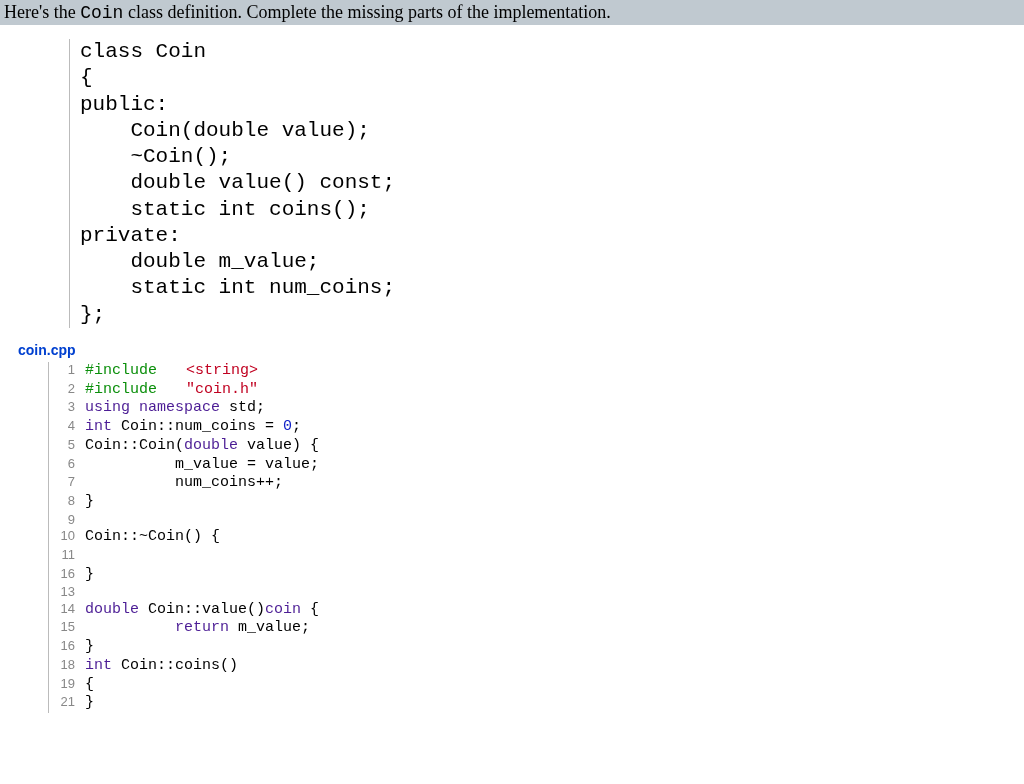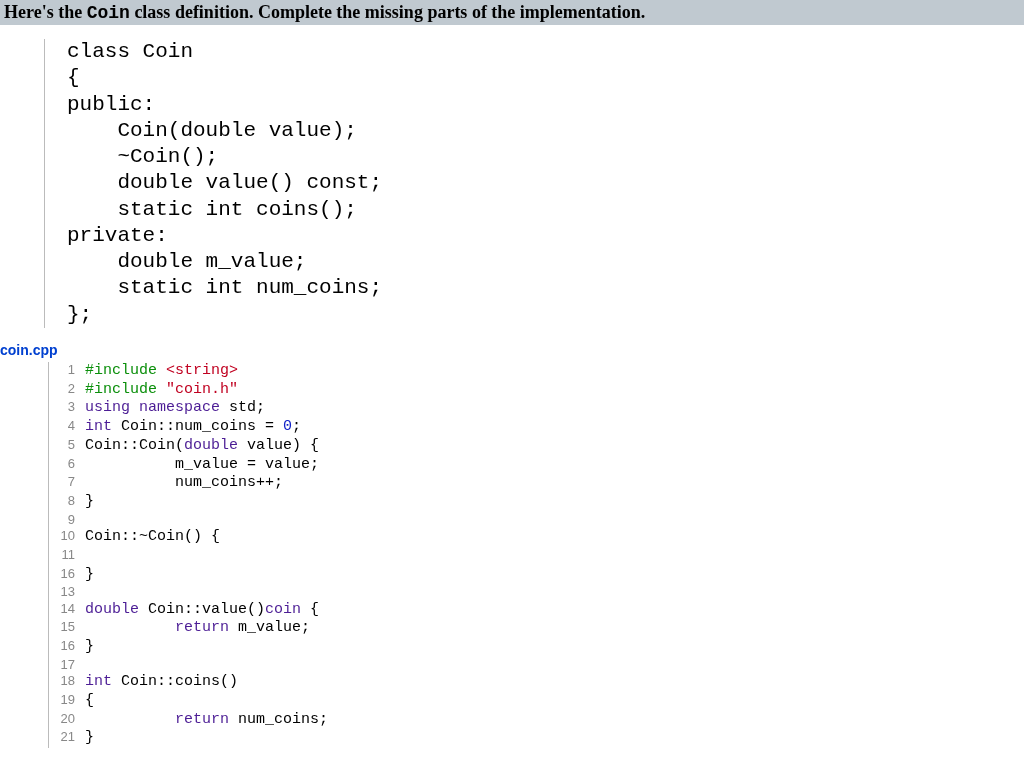--- a/index.html
+++ b/index.html
@@ -7,39 +7,39 @@
     padding: 0;
     font-family: "Times New Roman", Times, serif;
     font-size: 18px;
     background: #fff;
     color: #000;
   }
   .header-line {
     background: #c0c9d0;
     padding: 2px 4px;
     font-size: 18px;
-    font-weight: bold;
   }
   .mono {
     font-family: "Courier New", Courier, monospace;
   }
   .class-block {
     font-family: "Courier New", Courier, monospace;
     font-size: 21px;
     white-space: pre;
-    margin: 14px 0 14px 44px;
+    margin: 14px 0 14px 69px;
     border-left: 1px solid #bbb;
-    padding-left: 22px;
+    padding-left: 10px;
     line-height: 1.25;
   }
   .filename {
     color: #0040d0;
     font-family: Arial, Helvetica, sans-serif;
     font-size: 14px;
     font-weight: bold;
+    margin-left: 18px;
     margin-top: 8px;
     margin-bottom: 4px;
   }
   .code-container {
     margin-left: 48px;
     border-left: 1px solid #bbb;
     font-family: "Courier New", Courier, monospace;
     font-size: 15px;
   }
   .code-row {
@@ -54,21 +54,21 @@
     flex-shrink: 0;
     user-select: none;
     font-family: Arial, Helvetica, sans-serif;
     font-size: 13px;
   }
   .code {
     white-space: pre;
   }
   .kw-include { color: #0b8f0b; text-align: right; }
   .kw-blue { color: #4c1d95; }
-  .kw-red { color: #c00020; }
+  .kw-red { color: #c00020; margin-left: 20px; }
   .num { color: #1020c8; }
 </style>
 </head>
 <body>
 
 <div class="header-line">
   <span>Here's the </span><span class="mono">Coin</span><span> class definition. Complete the missing parts of the implementation.</span>
 </div>
 
 <div class="class-block">class Coin
@@ -144,32 +144,24 @@
     </div>
     <div class="code-row">
       <div class="ln">15</div>
       <div class="code"><span>          </span><span class="kw-blue">return</span><span> m_value;</span></div>
     </div>
     <div class="code-row">
       <div class="ln">16</div>
       <div class="code"><span>}</span></div>
     </div>
     <div class="code-row">
-      <div class="ln">17</div>
-      <div class="code"><span></span></div>
-    </div>
-    <div class="code-row">
       <div class="ln">18</div>
       <div class="code"><span class="kw-blue">int</span><span> Coin::coins()</span></div>
     </div>
     <div class="code-row">
       <div class="ln">19</div>
       <div class="code"><span>{</span></div>
     </div>
     <div class="code-row">
-      <div class="ln">20</div>
-      <div class="code"><span>          </span><span class="kw-blue">return</span><span> num_coins;</span></div>
-    </div>
-    <div class="code-row">
       <div class="ln">21</div>
       <div class="code"><span>}</span></div>
     </div>
   </div>
 
 </body></html>

